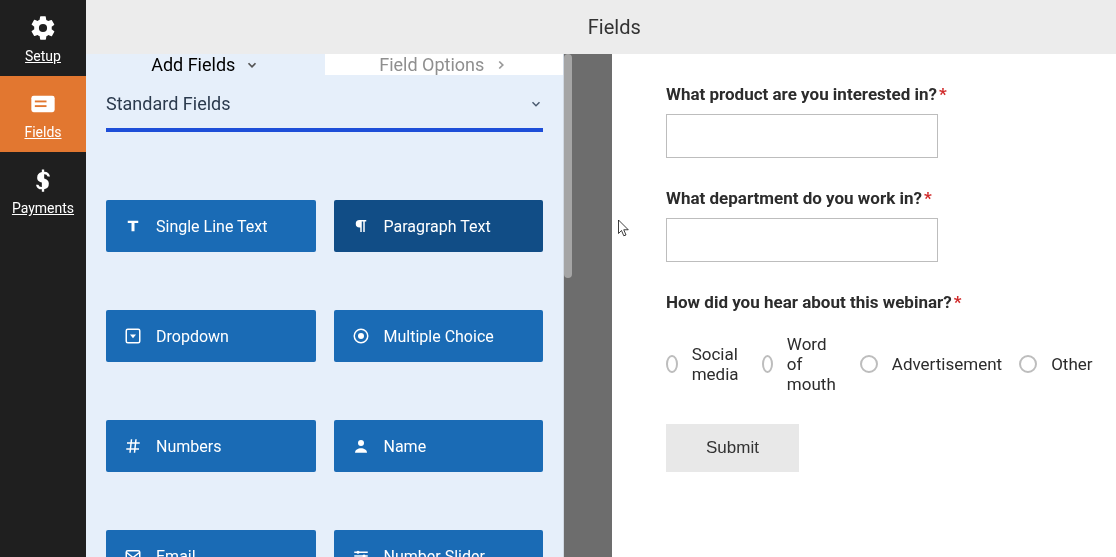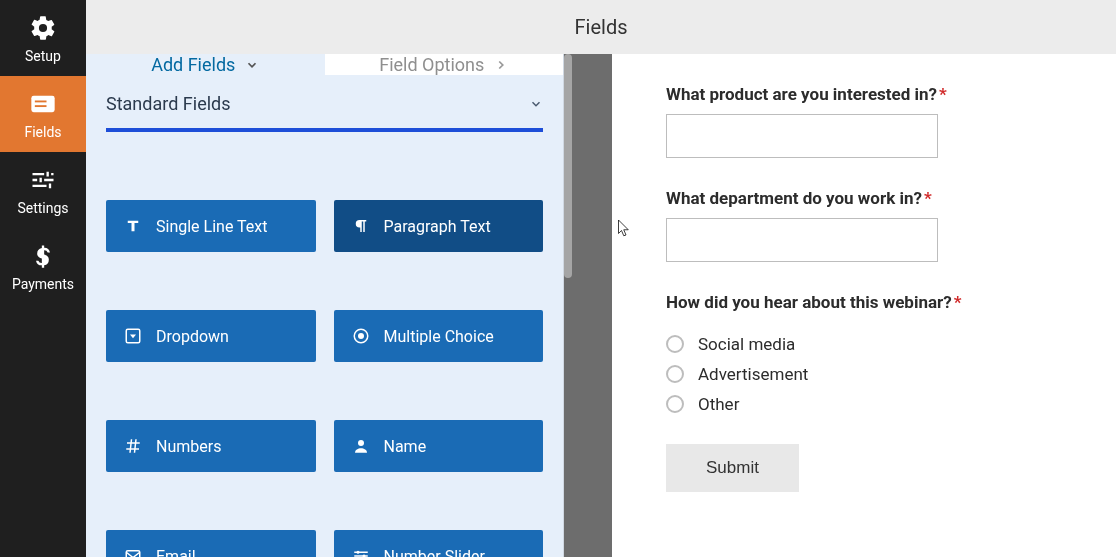--- a/index.html
+++ b/index.html
@@ -29,21 +29,21 @@
     align-items: center;
     justify-content: center;
     padding: 14px 0 12px;
     cursor: pointer;
     font-size: 14px;
     gap: 6px;
   }
   .sidenav-item.active { background: #e27730; }
   .sidenav-item .ic { width: 28px; height: 28px; display: flex; align-items: center; justify-content: center; }
   .sidenav-item svg { fill: #fff; }
-  .sidenav-item span.lbl { color: #fff; }
+  .sidenav-item span.lbl { color: #fff; text-decoration: underline; }
 
   
   .main {
     flex: 1;
     display: flex;
     flex-direction: column;
     position: relative;
     background: #fff;
   }
   .topbar {
@@ -79,21 +79,21 @@
   }
   .tab {
     flex: 1;
     display: flex;
     align-items: center;
     justify-content: center;
     gap: 10px;
     font-size: 18px;
     cursor: pointer;
   }
-  .tab.active { background: #e6effa; color: #0369a1; }
+  .tab.active { background: #e6effa; color: #000000; }
   .tab.inactive { background: #fff; color: #8f8f8f; }
   .tab svg { width: 14px; height: 14px; }
 
   .section-header {
     margin: 0 20px;
     padding: 18px 0 14px;
     border-bottom: 4px solid #1d4ed8;
     display: flex;
     align-items: center;
     justify-content: space-between;
@@ -173,21 +173,21 @@
     display: inline-block;
     margin-bottom: 10px;
   }
   .req { color: #d12a2a; margin-left: 2px; font-weight: 700; }
   .text-input {
     width: 272px;
     height: 44px;
     border: 1px solid #bdbdbd;
     background: #fff;
   }
-  .radio-list { margin-top: 12px; display: flex; flex-direction: column; gap: 10px; }
+  .radio-list { margin-top: 12px; display: flex; gap: 17px; }
   .radio-item { display: flex; align-items: center; gap: 14px; font-size: 17px; color: #2c2c2c; }
   .radio-circle {
     width: 18px; height: 18px;
     border: 2px solid #bdbdbd;
     border-radius: 50%;
     background: #fff;
   }
   .submit-btn {
     background: #e8e8e8;
     border: none;
@@ -214,28 +214,20 @@
     <span class="ic">
       <svg viewBox="0 0 24 24">
           <rect x="2" y="5" width="20" height="14" rx="2"></rect>
           <rect x="5" y="9" width="10" height="1.6" fill="#e27730"></rect>
           <rect x="5" y="13" width="10" height="1.6" fill="#e27730"></rect>
         </svg>
     </span>
     <span class="lbl">Fields</span>
   </div>
 
-  <div class="sidenav-item">
-    <span class="ic">
-      <svg viewBox="0 0 24 24">
-          <path d="M3 6h10v2H3zM15 5h2v4h-2zM19 6h2v2h-2zM3 11h4v2H3zM9 10h2v4H9zM13 11h8v2h-8zM3 16h12v2H3zM17 15h2v4h-2zM21 16h0v2h0z"></path>
-        </svg>
-    </span>
-    <span class="lbl">Settings</span>
-  </div>
 
 
   <div class="sidenav-item">
     <span class="ic">
       <svg viewBox="0 0 24 24">
           <path d="M13 3h-2v2.1A5 5 0 0 0 7 10c0 2.5 2 3.6 4 4.2V18a3 3 0 0 1-3-2H6a5 5 0 0 0 5 4v2h2v-2a5 5 0 0 0 4-5c0-2.6-2-3.7-4-4.3V7a3 3 0 0 1 3 2h2a5 5 0 0 0-5-4z"></path>
         </svg>
     </span>
     <span class="lbl">Payments</span>
   </div>
@@ -384,20 +376,24 @@
         <label class="form-label">
           <span>How did you hear about this webinar?</span><span class="req">*</span>
         </label>
         <div class="radio-list">
           <div class="radio-item">
             <span class="radio-circle"></span>
             <span>Social media</span>
           </div>
           <div class="radio-item">
             <span class="radio-circle"></span>
+            <span>Word of mouth</span>
+          </div>
+          <div class="radio-item">
+            <span class="radio-circle"></span>
             <span>Advertisement</span>
           </div>
           <div class="radio-item">
             <span class="radio-circle"></span>
             <span>Other</span>
           </div>
         </div>
       </div>
 
       <button class="submit-btn">

